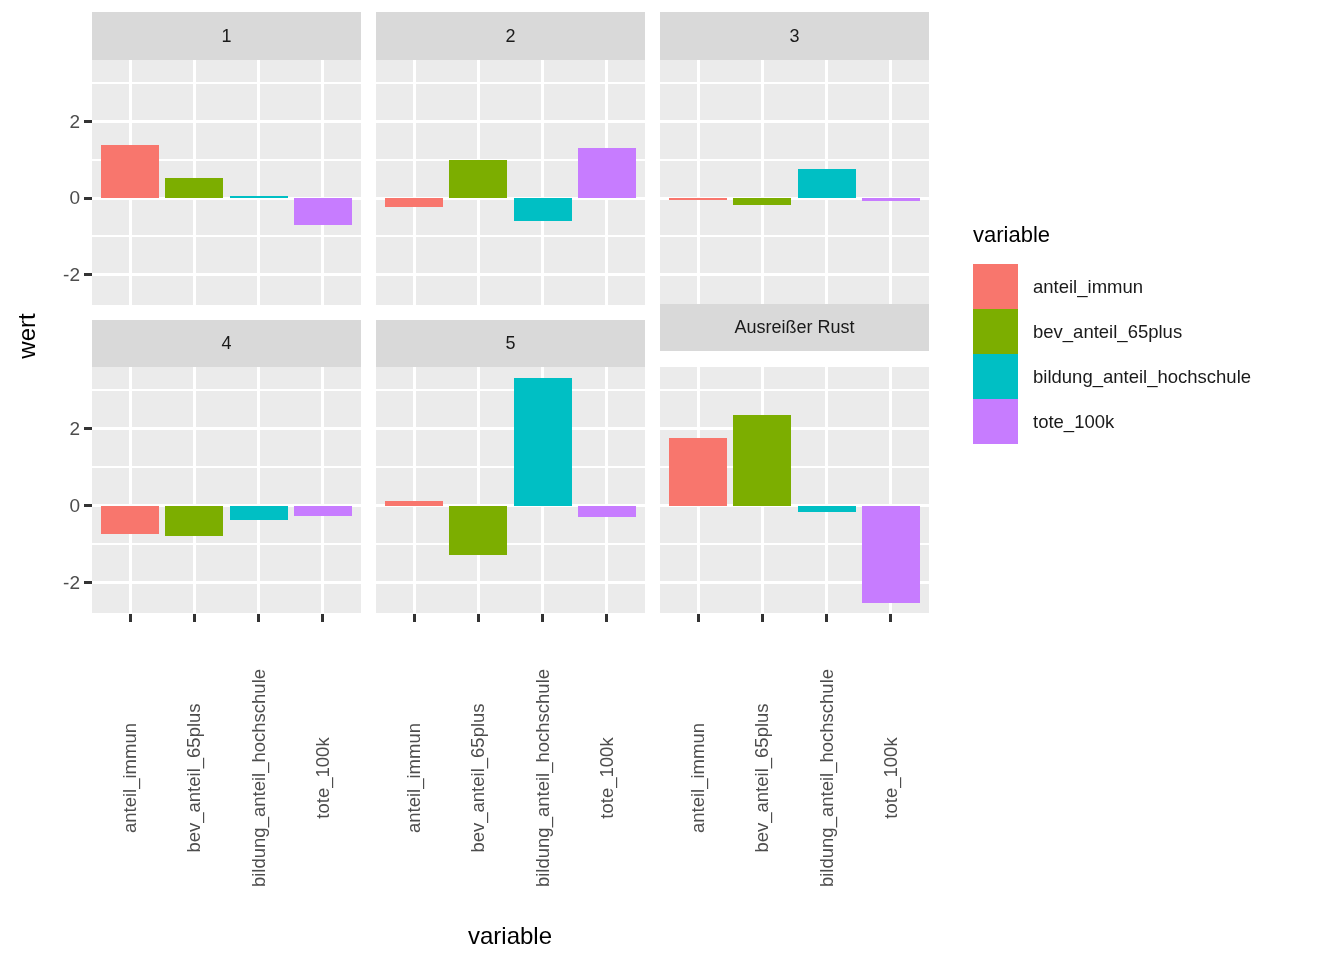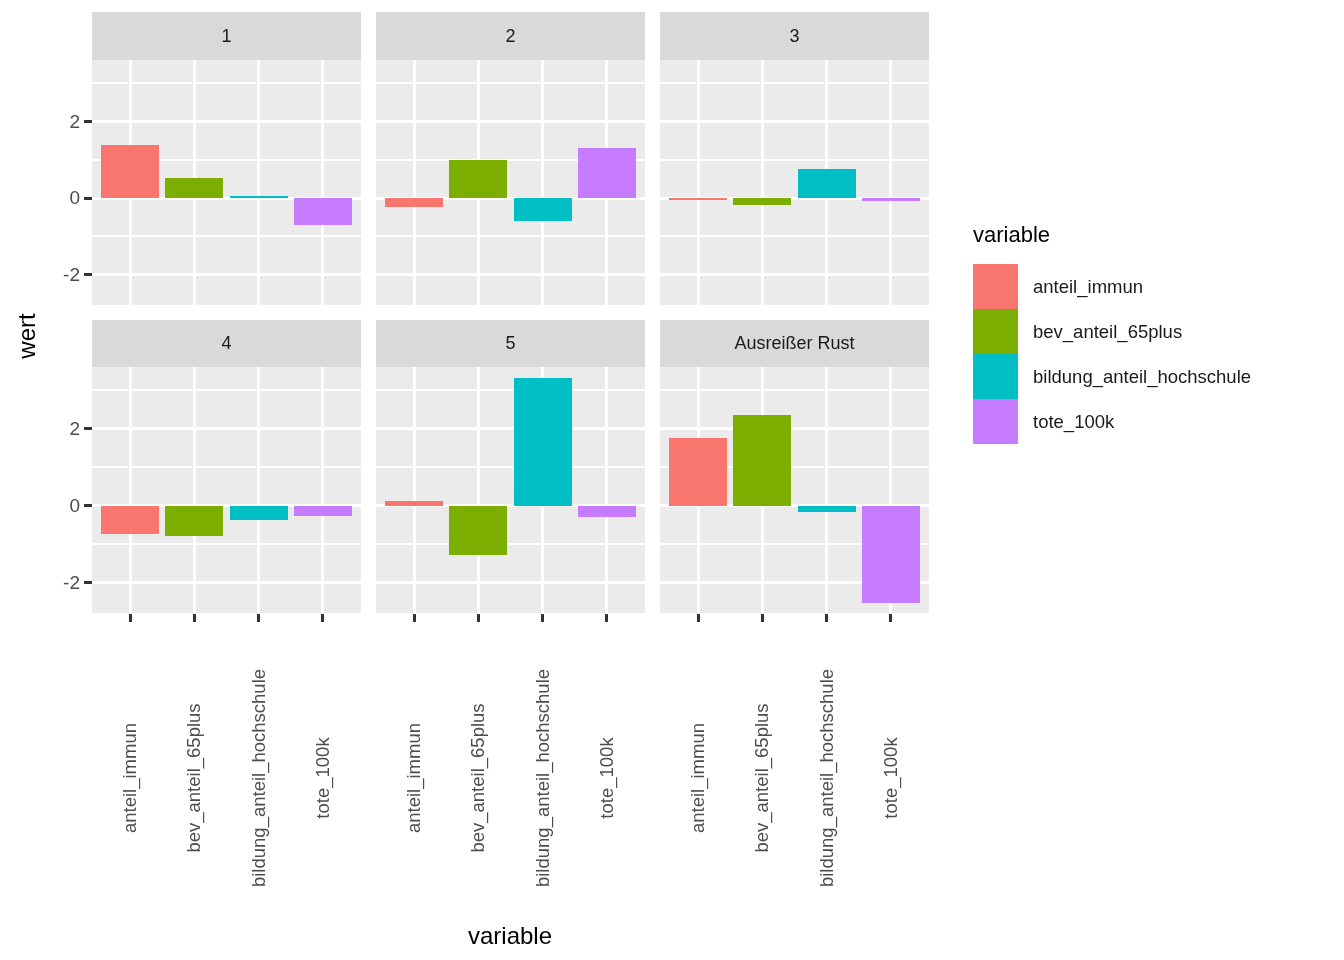--- a/index.html
+++ b/index.html
@@ -175,21 +175,21 @@
       <div class="gridline" style="left: 376px; top: 504.259px; width: 269px; height: 3px; background: rgb(255, 255, 255);"></div>
       <div class="gridline" style="left: 376px; top: 581.134px; width: 269px; height: 3px; background: rgb(255, 255, 255);"></div>
       <div class="gridline" style="left: 412.929px; top: 367px; width: 3px; height: 246px; background: rgb(255, 255, 255);"></div>
       <div class="gridline" style="left: 476.976px; top: 367px; width: 3px; height: 246px; background: rgb(255, 255, 255);"></div>
       <div class="gridline" style="left: 541.024px; top: 367px; width: 3px; height: 246px; background: rgb(255, 255, 255);"></div>
       <div class="gridline" style="left: 605.071px; top: 367px; width: 3px; height: 246px; background: rgb(255, 255, 255);"></div>
       <div class="bar" style="left: 385.429px; top: 501.147px; width: 58px; height: 4.6125px; background: rgb(248, 118, 109);"></div>
       <div class="bar" style="left: 449.476px; top: 505.759px; width: 58px; height: 49.2px; background: rgb(124, 174, 0);"></div>
       <div class="bar" style="left: 513.524px; top: 378.147px; width: 58px; height: 127.612px; background: rgb(0, 191, 196);"></div>
       <div class="bar" style="left: 577.571px; top: 505.759px; width: 58px; height: 11.5312px; background: rgb(199, 124, 255);"></div>
-      <div class="strip" style="left: 660px; top: 320px; width: 269px; height: 47px; background: rgb(217, 217, 217);">
+      <div class="strip" style="left: 660px; top: 304px; width: 269px; height: 47px; background: rgb(217, 217, 217);">
         <span class="strip-label">Ausreißer Rust</span>
       </div>
       <div class="panel" style="left: 660px; top: 367px; width: 269px; height: 246px; background: rgb(235, 235, 235);"></div>
       <div class="gridline" style="left: 660px; top: 389.447px; width: 269px; height: 2px; background: rgb(255, 255, 255);"></div>
       <div class="gridline" style="left: 660px; top: 466.322px; width: 269px; height: 2px; background: rgb(255, 255, 255);"></div>
       <div class="gridline" style="left: 660px; top: 543.197px; width: 269px; height: 2px; background: rgb(255, 255, 255);"></div>
       <div class="gridline" style="left: 660px; top: 427.384px; width: 269px; height: 3px; background: rgb(255, 255, 255);"></div>
       <div class="gridline" style="left: 660px; top: 504.259px; width: 269px; height: 3px; background: rgb(255, 255, 255);"></div>
       <div class="gridline" style="left: 660px; top: 581.134px; width: 269px; height: 3px; background: rgb(255, 255, 255);"></div>
       <div class="gridline" style="left: 696.929px; top: 367px; width: 3px; height: 246px; background: rgb(255, 255, 255);"></div>

